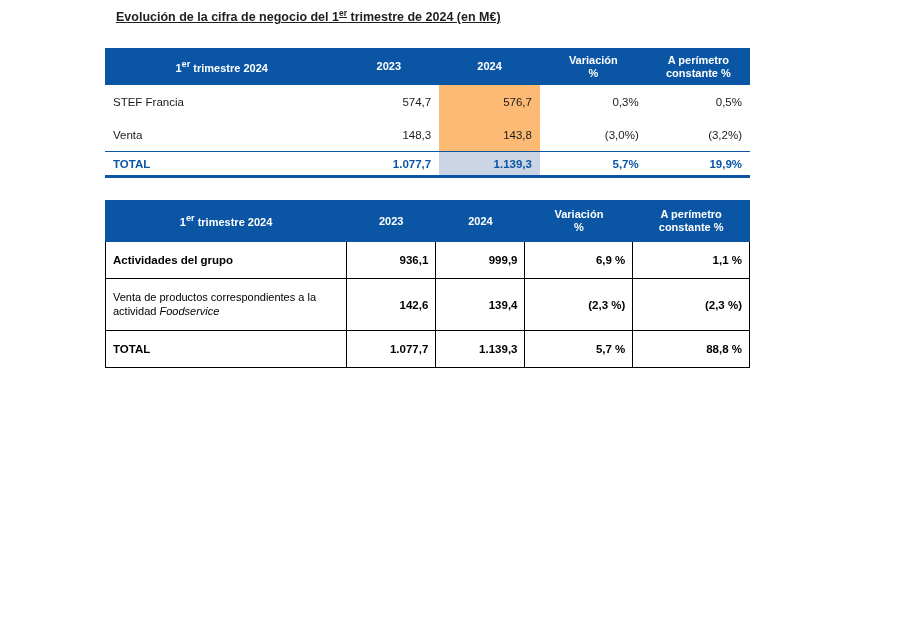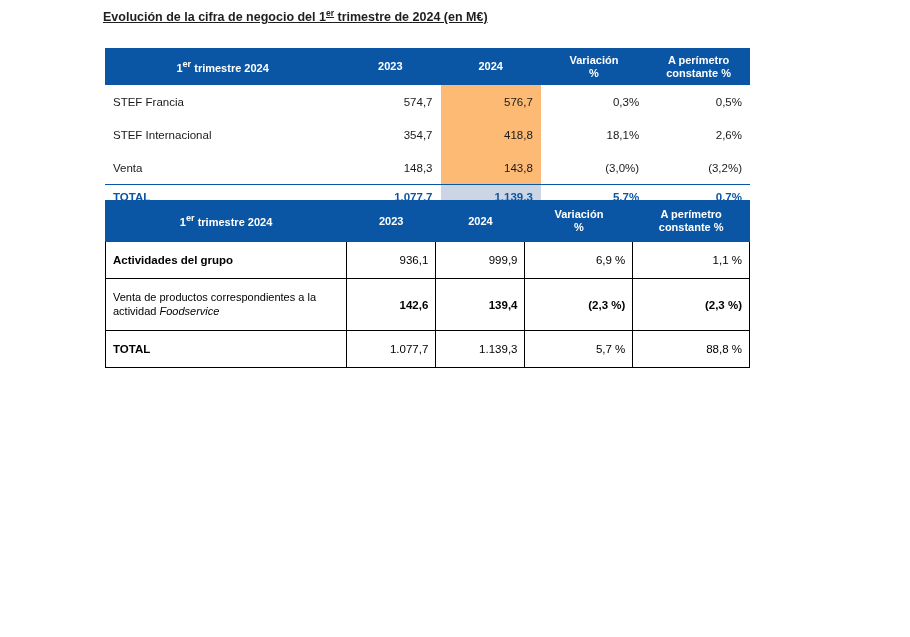--- a/index.html
+++ b/index.html
@@ -11,21 +11,21 @@
     width: 910px;
     height: 637px;
     font-family: "Liberation Sans", sans-serif;
     color: #000000;
     position: relative;
     overflow: hidden;
   }
 
   .page-title {
     position: absolute;
-    left: 103px;
+    left: 116px;
     top: 8px;
     font-size: 12.5px;
     font-weight: bold;
     color: #1f1f1f;
     text-decoration: underline;
     white-space: nowrap;
   }
   .page-title sup {
     font-size: 8.5px;
     vertical-align: super;
@@ -123,21 +123,21 @@
     text-align: left;
     font-weight: bold;
   }
   .table2 td.label.plain {
     font-weight: normal;
     line-height: 1.2;
     font-size: 11px;
   }
   .table2 td.num {
     text-align: right;
-    font-weight: normal;
+    font-weight: bold;
   }
   .table2 td.num.plain {
     font-weight: bold;
   }
   .table2 em {
     text-align: center;
   }
 </style>
 </head>
 <body>
@@ -156,39 +156,32 @@
   </thead>
   <tbody>
     <tr>
       <td class="label">STEF Francia</td>
       <td class="num">574,7</td>
       <td class="num hl">576,7</td>
       <td class="num">0,3%</td>
       <td class="num">0,5%</td>
     </tr>
     <tr>
-      <td class="label">STEF Internacional</td>
-      <td class="num">354,7</td>
-      <td class="num hl">418,8</td>
-      <td class="num">18,1%</td>
-      <td class="num">2,6%</td>
-    </tr>
-    <tr>
       <td class="label">Venta</td>
       <td class="num">148,3</td>
       <td class="num hl">143,8</td>
       <td class="num">(3,0%)</td>
       <td class="num">(3,2%)</td>
     </tr>
     <tr class="total">
       <td class="label">TOTAL</td>
       <td class="num">1.077,7</td>
       <td class="num hl">1.139,3</td>
       <td class="num">5,7%</td>
-      <td class="num">0,7%</td>
+      <td class="num">19,9%</td>
     </tr>
   </tbody>
 </table>
 
 <table class="table2">
   <thead>
     <tr>
       <th class="first-col"><span>1</span><sup>er</sup><span> trimestre 2024</span></th>
       <th class="yr">2023</th>
       <th class="yr">2024</th>

